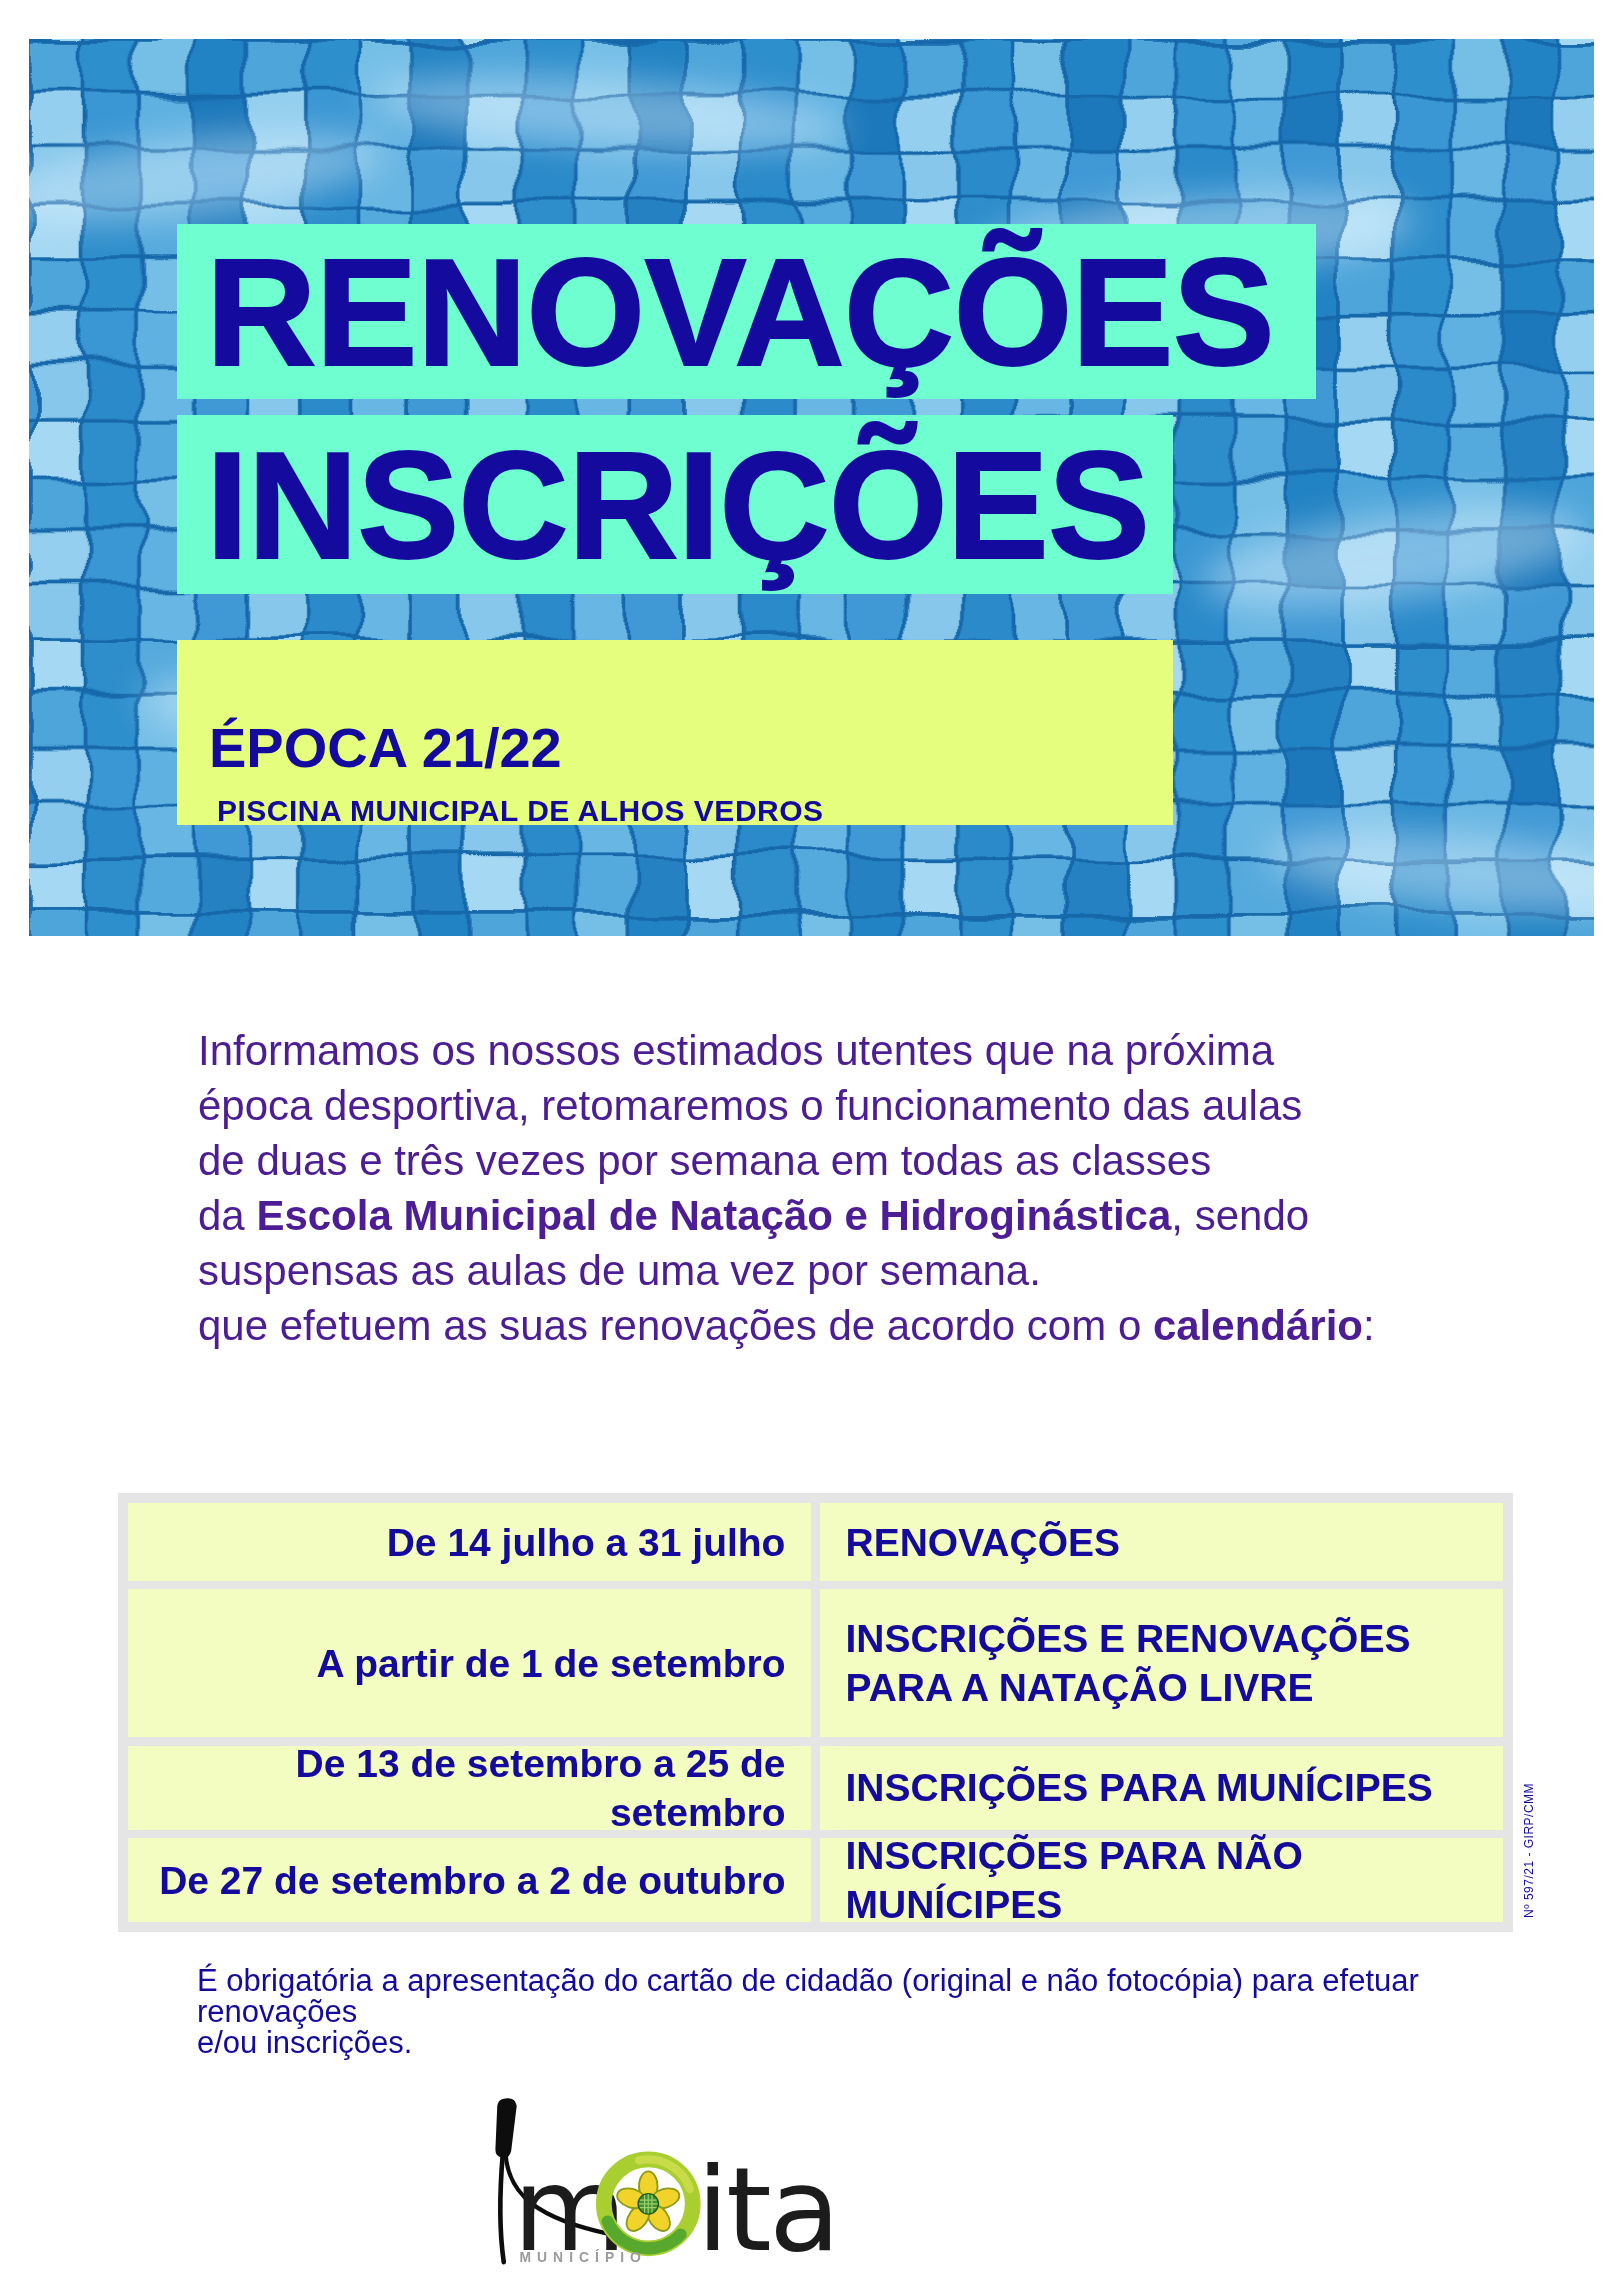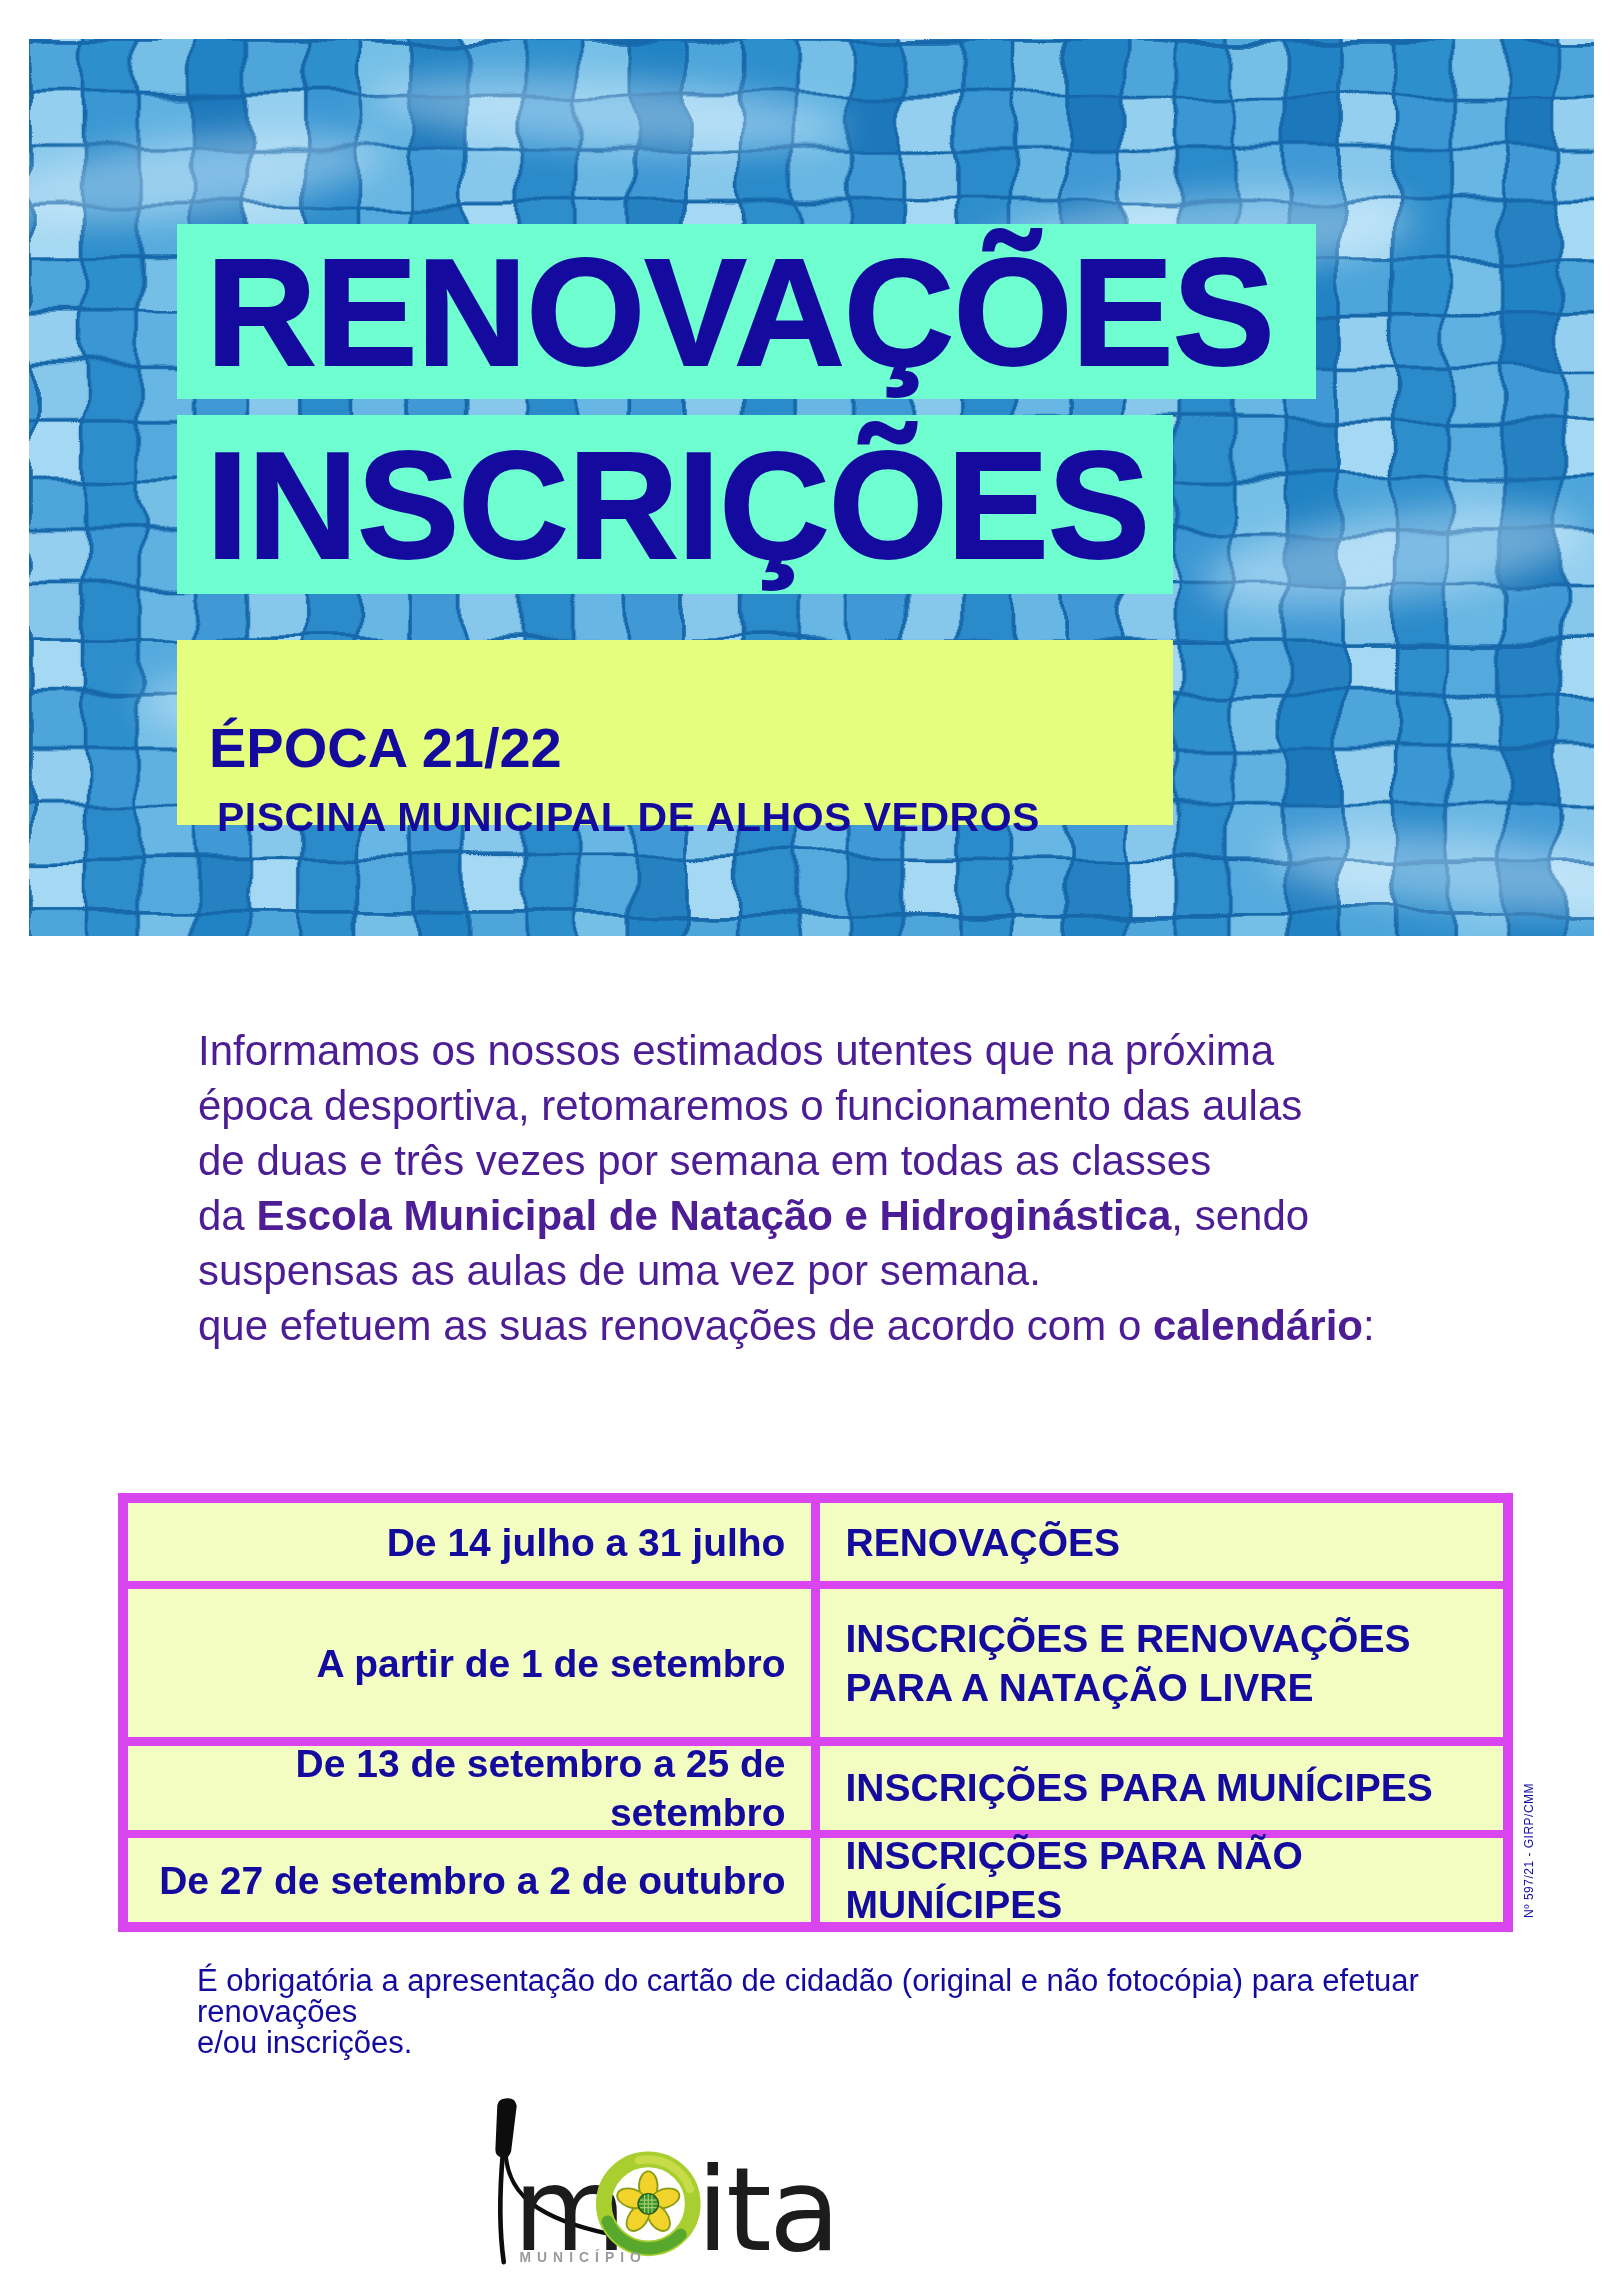--- a/index.html
+++ b/index.html
@@ -15,30 +15,30 @@
   .band{position:absolute;color:#140b9e;overflow:visible;}
   .band-mint{background:#6ffed0;}
   .band-lime{background:#e5fe7d;}
   #band-renovacoes{left:177px;top:224px;width:1139px;height:175px;}
   #band-inscricoes{left:177px;top:415px;width:996px;height:179px;}
   #band-epoca{left:177px;top:640px;width:996px;height:185px;}
   .headline{display:block;font-size:153px;font-weight:700;line-height:175px;
             padding-left:29px;letter-spacing:-0.9px;-webkit-text-stroke:1.9px #140b9e;white-space:nowrap;}
   #band-inscricoes .headline{line-height:179px;}
   .epoca-title{font-size:56px;font-weight:700;padding:29px 0 0 32px;letter-spacing:0;margin-top:46px;}
-  .epoca-subtitle{font-size:41px;font-weight:700;padding:14px 0 0 40px;letter-spacing:0.5px;}
+  .epoca-subtitle{font-size:30px;font-weight:700;padding:14px 0 0 40px;letter-spacing:0.5px;}
 
   
   .intro{position:absolute;left:198px;top:1023px;width:1277px;color:#4c1d95;
          font-size:42px;line-height:55px;font-weight:400;}
   .intro .b{font-weight:700;}
 
   
   .sched{position:absolute;left:118px;top:1493px;width:1395px;height:439px;
-         background:#d946ef;padding:10.2px;box-sizing:border-box;}
+         background:#e5e5e5;padding:10.2px;box-sizing:border-box;}
   .sched-grid{display:grid;width:100%;height:100%;
               grid-template-columns:1fr 1fr;grid-template-rows:78px 148px 84px 84px;
               row-gap:8.3px;column-gap:9.3px;}
   .cell{background:#f3fdc2;color:#140b9e;font-weight:700;font-size:39px;line-height:49px;
         display:flex;flex-direction:column;justify-content:center;box-sizing:border-box;}
   .cell.left{align-items:flex-end;text-align:right;padding-right:25.4px;}
   .cell.right{align-items:flex-start;text-align:left;padding-left:25.4px;}
 
   
   .refnum{position:absolute;left:1522px;top:1918px;transform:rotate(-90deg);

